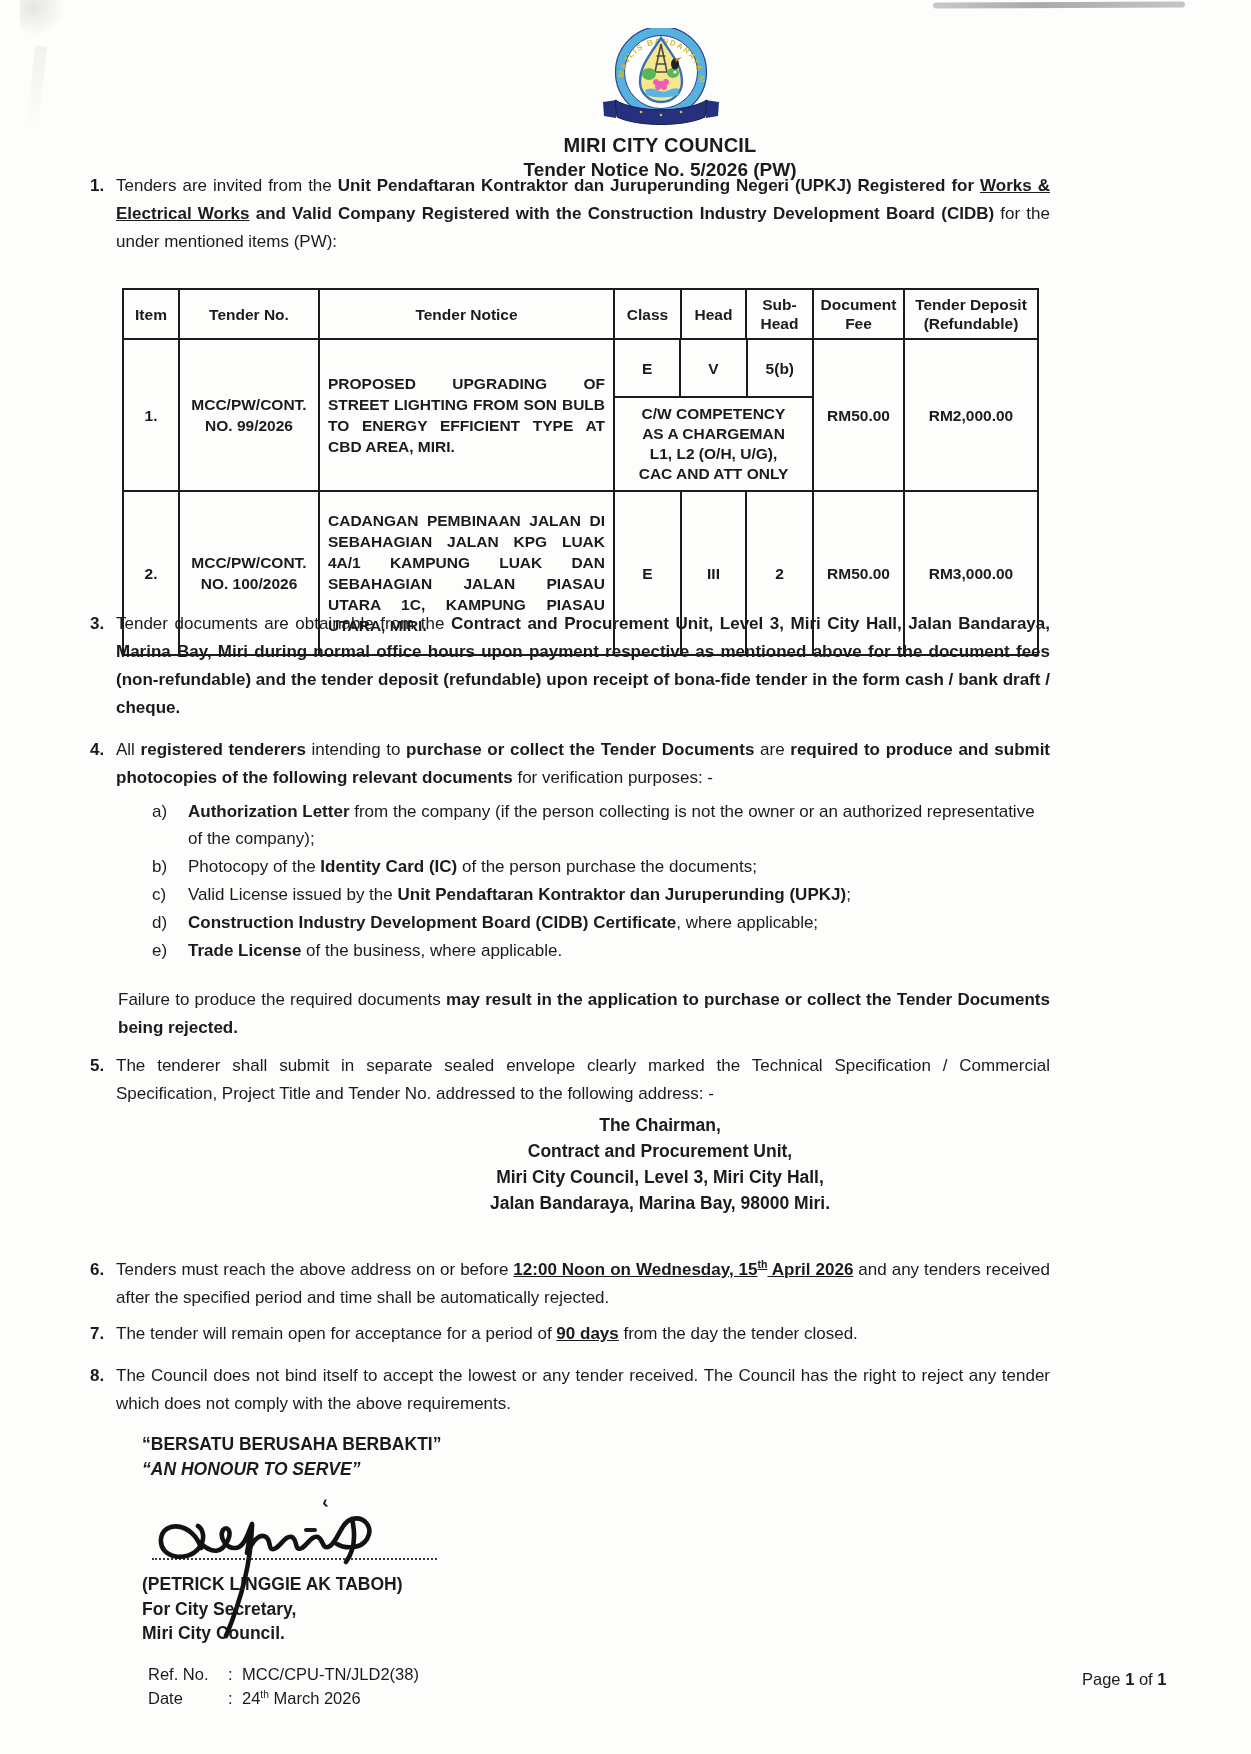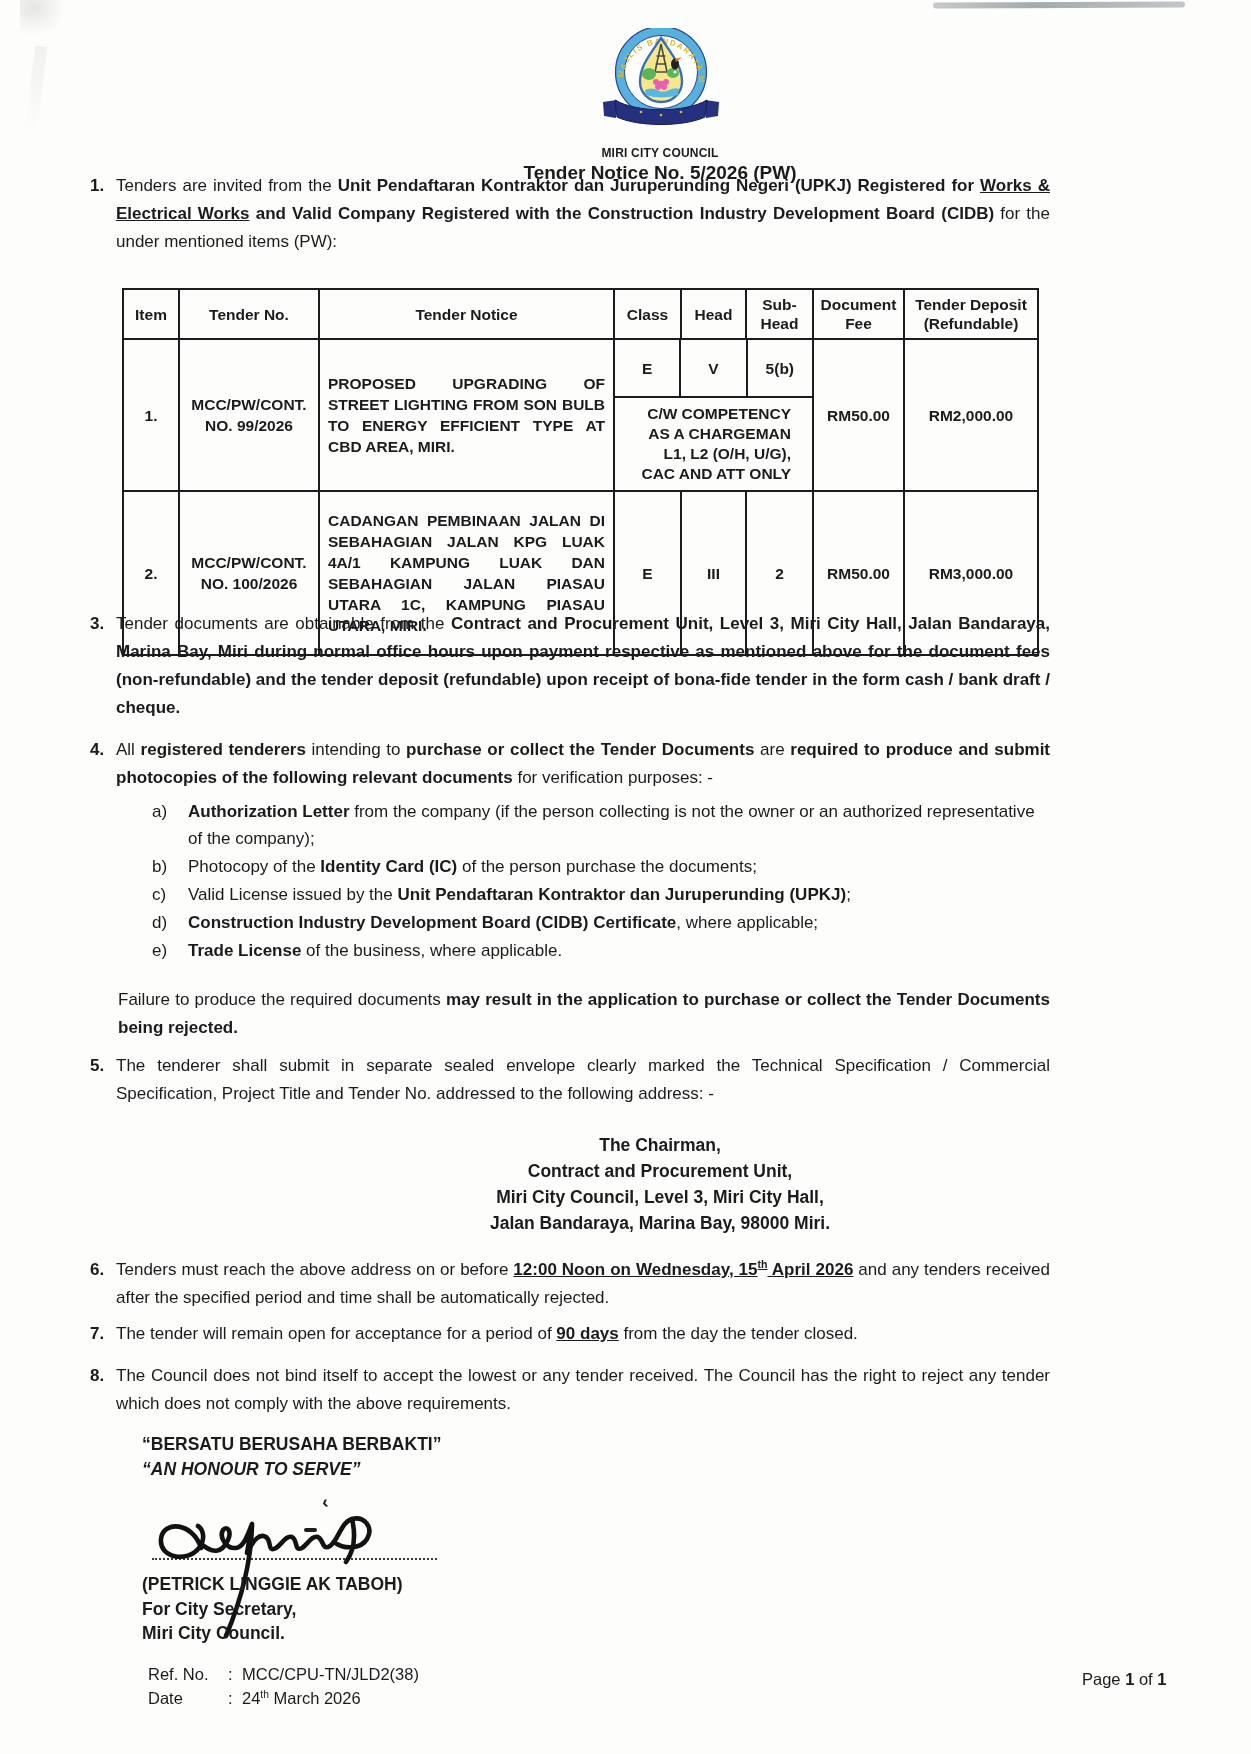--- a/index.html
+++ b/index.html
@@ -22,53 +22,53 @@
     background:linear-gradient(90deg,#b9bdbf,#8f9598 40%,#b4b8ba);border-radius:3px;
     transform:rotate(-.25deg);opacity:.8;}
   .artifact-tl1{position:absolute;left:20px;top:0;width:46px;height:36px;
     background:radial-gradient(ellipse at 30% 20%,#b9b9b9,transparent 70%);opacity:.35;}
   .artifact-tl2{position:absolute;left:30px;top:46px;width:12px;height:88px;
     background:linear-gradient(#cfcfcf,transparent);opacity:.25;transform:rotate(7deg);}
 
   
   .header{position:absolute;left:69px;top:28px;width:1182px;text-align:center;}
   .logo{display:inline-block;}
-  .org-name{font-size:12px;font-weight:700;letter-spacing:.2px;margin-top:16px;}
+  .org-name{font-size:20px;font-weight:700;letter-spacing:.2px;margin-top:4px;}
   .notice-no{font-size:19px;font-weight:700;margin-top:2px;}
 
   
   .sec{position:absolute;left:90px;width:960px;display:flex;}
   .num{font-weight:700;width:26px;flex:none;font-size:17px;line-height:28px;}
   .stext{flex:1;text-align:justify;font-size:17px;line-height:28px;}
 
   
   .ttable{position:absolute;left:122px;top:288px;border-collapse:collapse;table-layout:fixed;}
   .ttable td,.ttable th{border:2px solid #1c1c1e;font-size:15.5px;line-height:21px;
     vertical-align:middle;padding:18px 8px;}
   .ttable th{font-weight:700;text-align:center;padding:5px 4px;line-height:19px;}
   .c-center{text-align:center;font-weight:700;}
   .c-title{text-align:justify;font-weight:700;}
   .nopad{padding:0 !important;vertical-align:top !important;}
   .subrow{display:flex;border-bottom:2px solid #1c1c1e;height:56px;}
   .subcell{flex:1;display:flex;align-items:center;justify-content:center;
     font-weight:700;font-size:15.5px;border-right:2px solid #1c1c1e;}
   .subcell.last{border-right:none;}
-  .subnote{padding:6px 21px;font-weight:700;font-size:15.5px;line-height:20px;text-align:right;}
+  .subnote{padding:6px 21px;font-weight:700;font-size:15.5px;line-height:20px;text-align:center;}
 
   
   .sublist{position:absolute;left:152px;top:798px;width:900px;}
   .subitem{display:flex;margin-bottom:1px;}
   .letter{width:36px;flex:none;font-size:17px;line-height:27px;}
   .litext{flex:1;font-size:17px;line-height:27px;text-align:left;}
 
   .plain{position:absolute;font-size:17px;line-height:28px;text-align:justify;}
 
   
   .address{position:absolute;left:69px;top:1112px;width:1182px;text-align:center;
-    font-weight:700;font-size:17.5px;line-height:26px;margin-top:20px;}
+    font-weight:700;font-size:17.5px;line-height:26px;}
 
   
   .motto{position:absolute;left:142px;top:1432px;font-size:17.5px;font-weight:700;line-height:25px;}
   .motto .line2{font-style:italic;}
 
   .mark-quote{position:absolute;left:322px;top:1492px;font-size:18px;font-weight:700;
     transform:rotate(-12deg);color:#1c1c1e;}
   .mark-dash{position:absolute;left:304px;top:1528px;width:13px;height:4px;background:#1c1c1e;border-radius:2px;}
 
   

